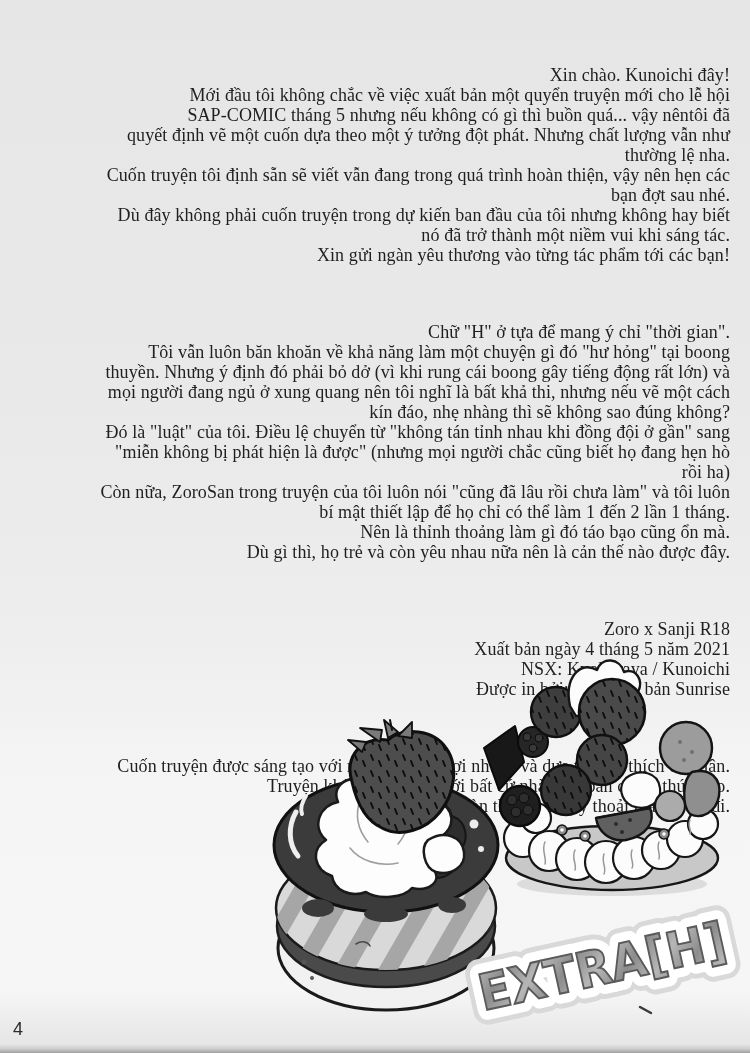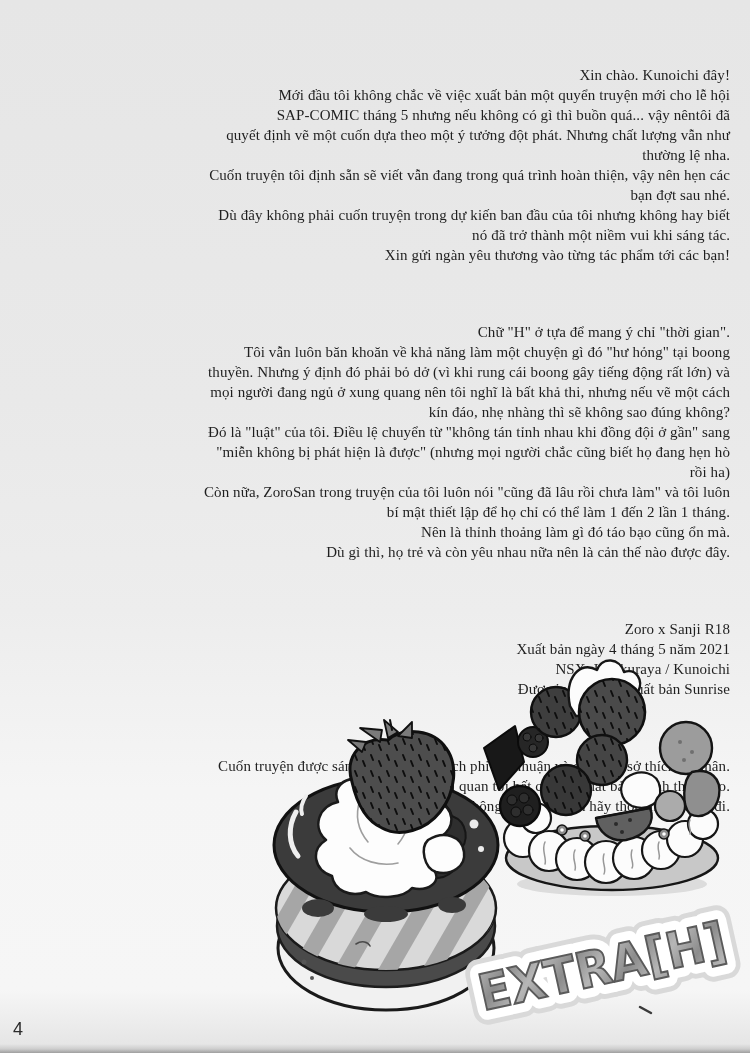--- a/index.html
+++ b/index.html
@@ -7,21 +7,21 @@
     position:relative;
     width:750px;height:1053px;
     overflow:hidden;
     background:linear-gradient(180deg,#e6e6e6 0%,#e9e9e9 38%,#ededed 58%,#f5f5f5 75%,#f6f6f6 94%,#e3e3e3 100%);
     font-family:"Liberation Serif","DejaVu Serif",serif;
   }
   .text-col{
     position:absolute;
     left:8px;right:20px;top:25px;
     text-align:right;
-    font-size:15px;line-height:20px;
+    font-size:18px;line-height:20px;
     letter-spacing:0.1px;
     color:#1f1f1f;
     white-space:pre;
   }
   .tblock{margin:0 0 17px 0;}
   .page-number{
     position:absolute;left:13px;top:1019px;
     font-family:"Liberation Sans","DejaVu Sans",sans-serif;
     font-size:18px;color:#2b2b2b;
   }

